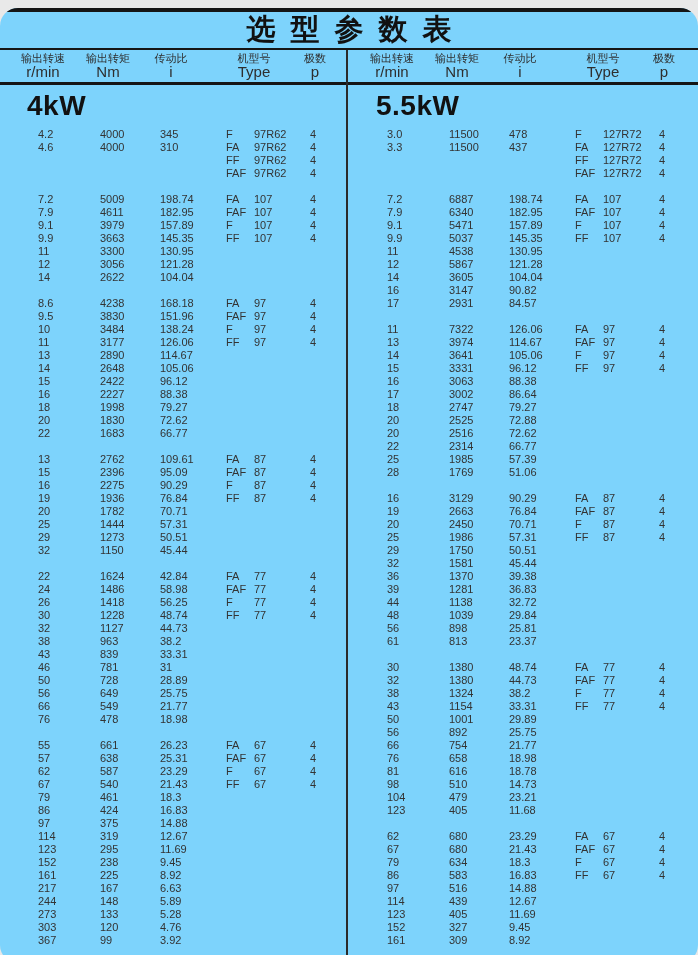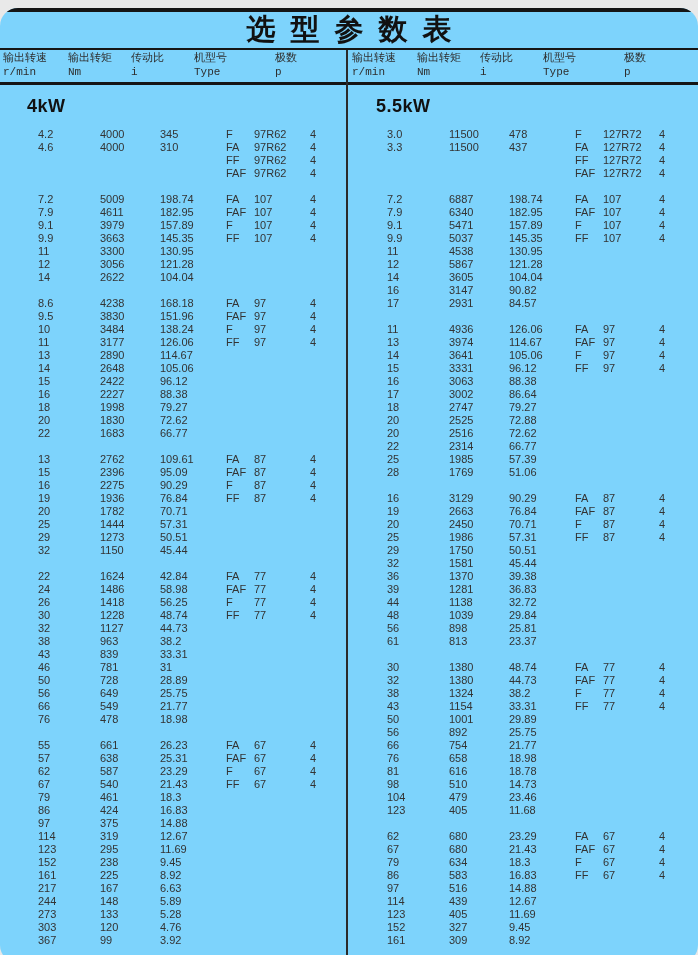--- a/index.html
+++ b/index.html
@@ -20,30 +20,30 @@
   .vdivider{position:absolute;left:346px;top:42px;width:2px;height:908px;background:#2a2a2a;}
   .page-title{
     position:absolute;top:3px;left:0;width:698px;
     text-align:center;font-size:29px;font-weight:bold;color:#111;
     letter-spacing:15px;padding-left:15px;box-sizing:border-box;
     line-height:36px;margin:0;
   }
   .header-band{position:absolute;top:43px;height:31px;width:349px;}
   .header-band.left{left:0;}
   .header-band.right{left:349px;}
-  .hcell{position:absolute;width:80px;text-align:left;font-family:Liberation Mono, monospace;}
+  .hcell{position:absolute;width:80px;text-align:center;}
   .hcell .cn{display:block;font-size:11px;color:#2e2e2e;line-height:14px;}
-  .hcell .unit{display:block;font-size:11px;color:#2e2e2e;line-height:14px;}
+  .hcell .unit{display:block;font-size:15px;color:#2e2e2e;line-height:14px;}
   .hc0{left:3px;}   .hc1{left:68px;}  .hc2{left:131px;}
-  .hc3{left:194px;} .hc4{left:275px;}
+  .hc3{left:214px;} .hc4{left:275px;}
   .half{position:absolute;top:76px;width:349px;}
   .half.left{left:0;}
   .half.right{left:349px;}
   .power{
-    font-size:18px;font-weight:bold;color:#111;
+    font-size:28px;font-weight:bold;color:#111;
     margin:8px 0 8px 27px;line-height:28px;letter-spacing:0.5px;
   }
   .group{margin:0 0 13px 0;}
   .row{
     display:grid;
     grid-template-columns:62px 60px 66px 28px 52px 24px;
     margin-left:38px;
     height:13px;line-height:13px;
     font-size:11px;color:#333;
     white-space:nowrap;
@@ -697,21 +697,21 @@
             <span class="c c1">2931</span>
             <span class="c c2">84.57</span>
             <span class="c c3"></span>
             <span class="c c4"></span>
             <span class="c c5"></span>
           </div>
         </div>
         <div class="group">
           <div class="row">
             <span class="c c0">11</span>
-            <span class="c c1">4936</span>
+            <span class="c c1">7322</span>
             <span class="c c2">126.06</span>
             <span class="c c3">FA</span>
             <span class="c c4">97</span>
             <span class="c c5">4</span>
           </div>
           <div class="row">
             <span class="c c0">13</span>
             <span class="c c1">3974</span>
             <span class="c c2">114.67</span>
             <span class="c c3">FAF</span>
@@ -974,21 +974,21 @@
             <span class="c c0">98</span>
             <span class="c c1">510</span>
             <span class="c c2">14.73</span>
             <span class="c c3"></span>
             <span class="c c4"></span>
             <span class="c c5"></span>
           </div>
           <div class="row">
             <span class="c c0">104</span>
             <span class="c c1">479</span>
-            <span class="c c2">23.46</span>
+            <span class="c c2">23.21</span>
             <span class="c c3"></span>
             <span class="c c4"></span>
             <span class="c c5"></span>
           </div>
           <div class="row">
             <span class="c c0">123</span>
             <span class="c c1">405</span>
             <span class="c c2">11.68</span>
             <span class="c c3"></span>
             <span class="c c4"></span>

